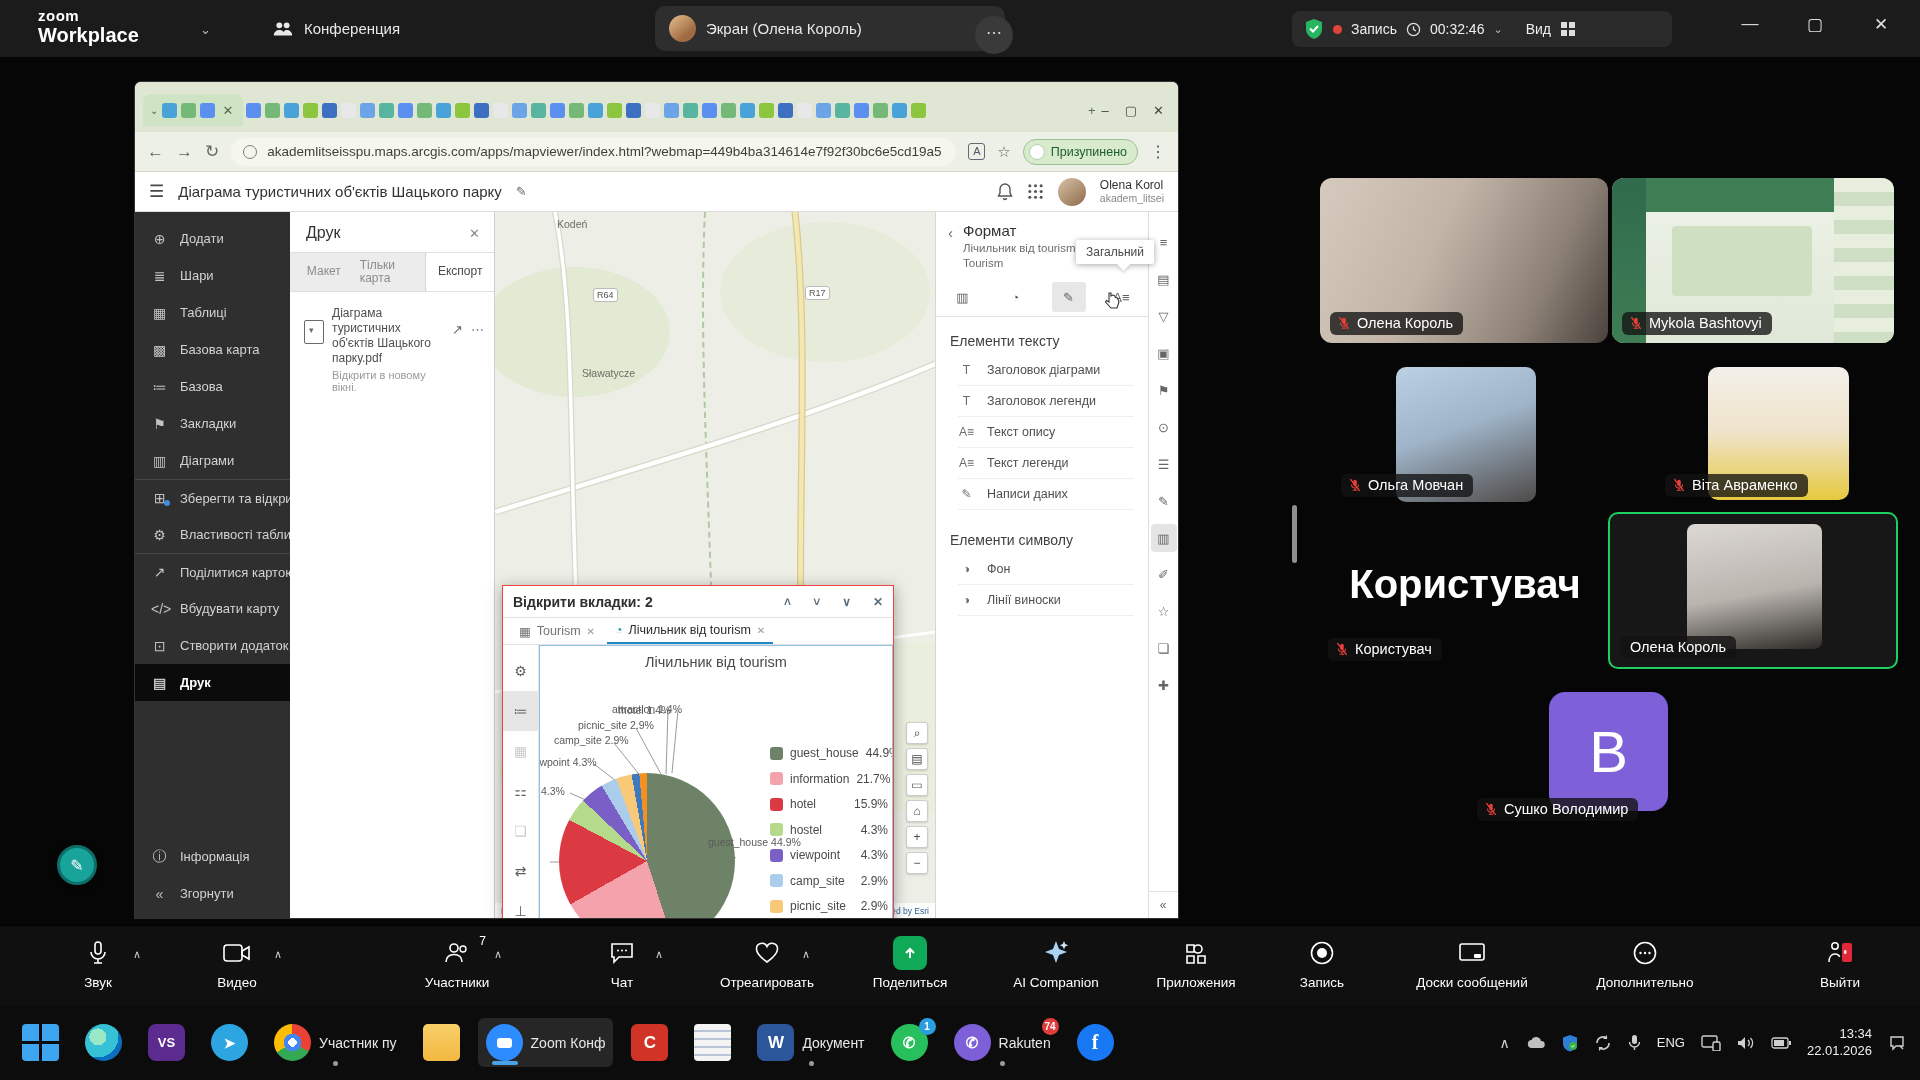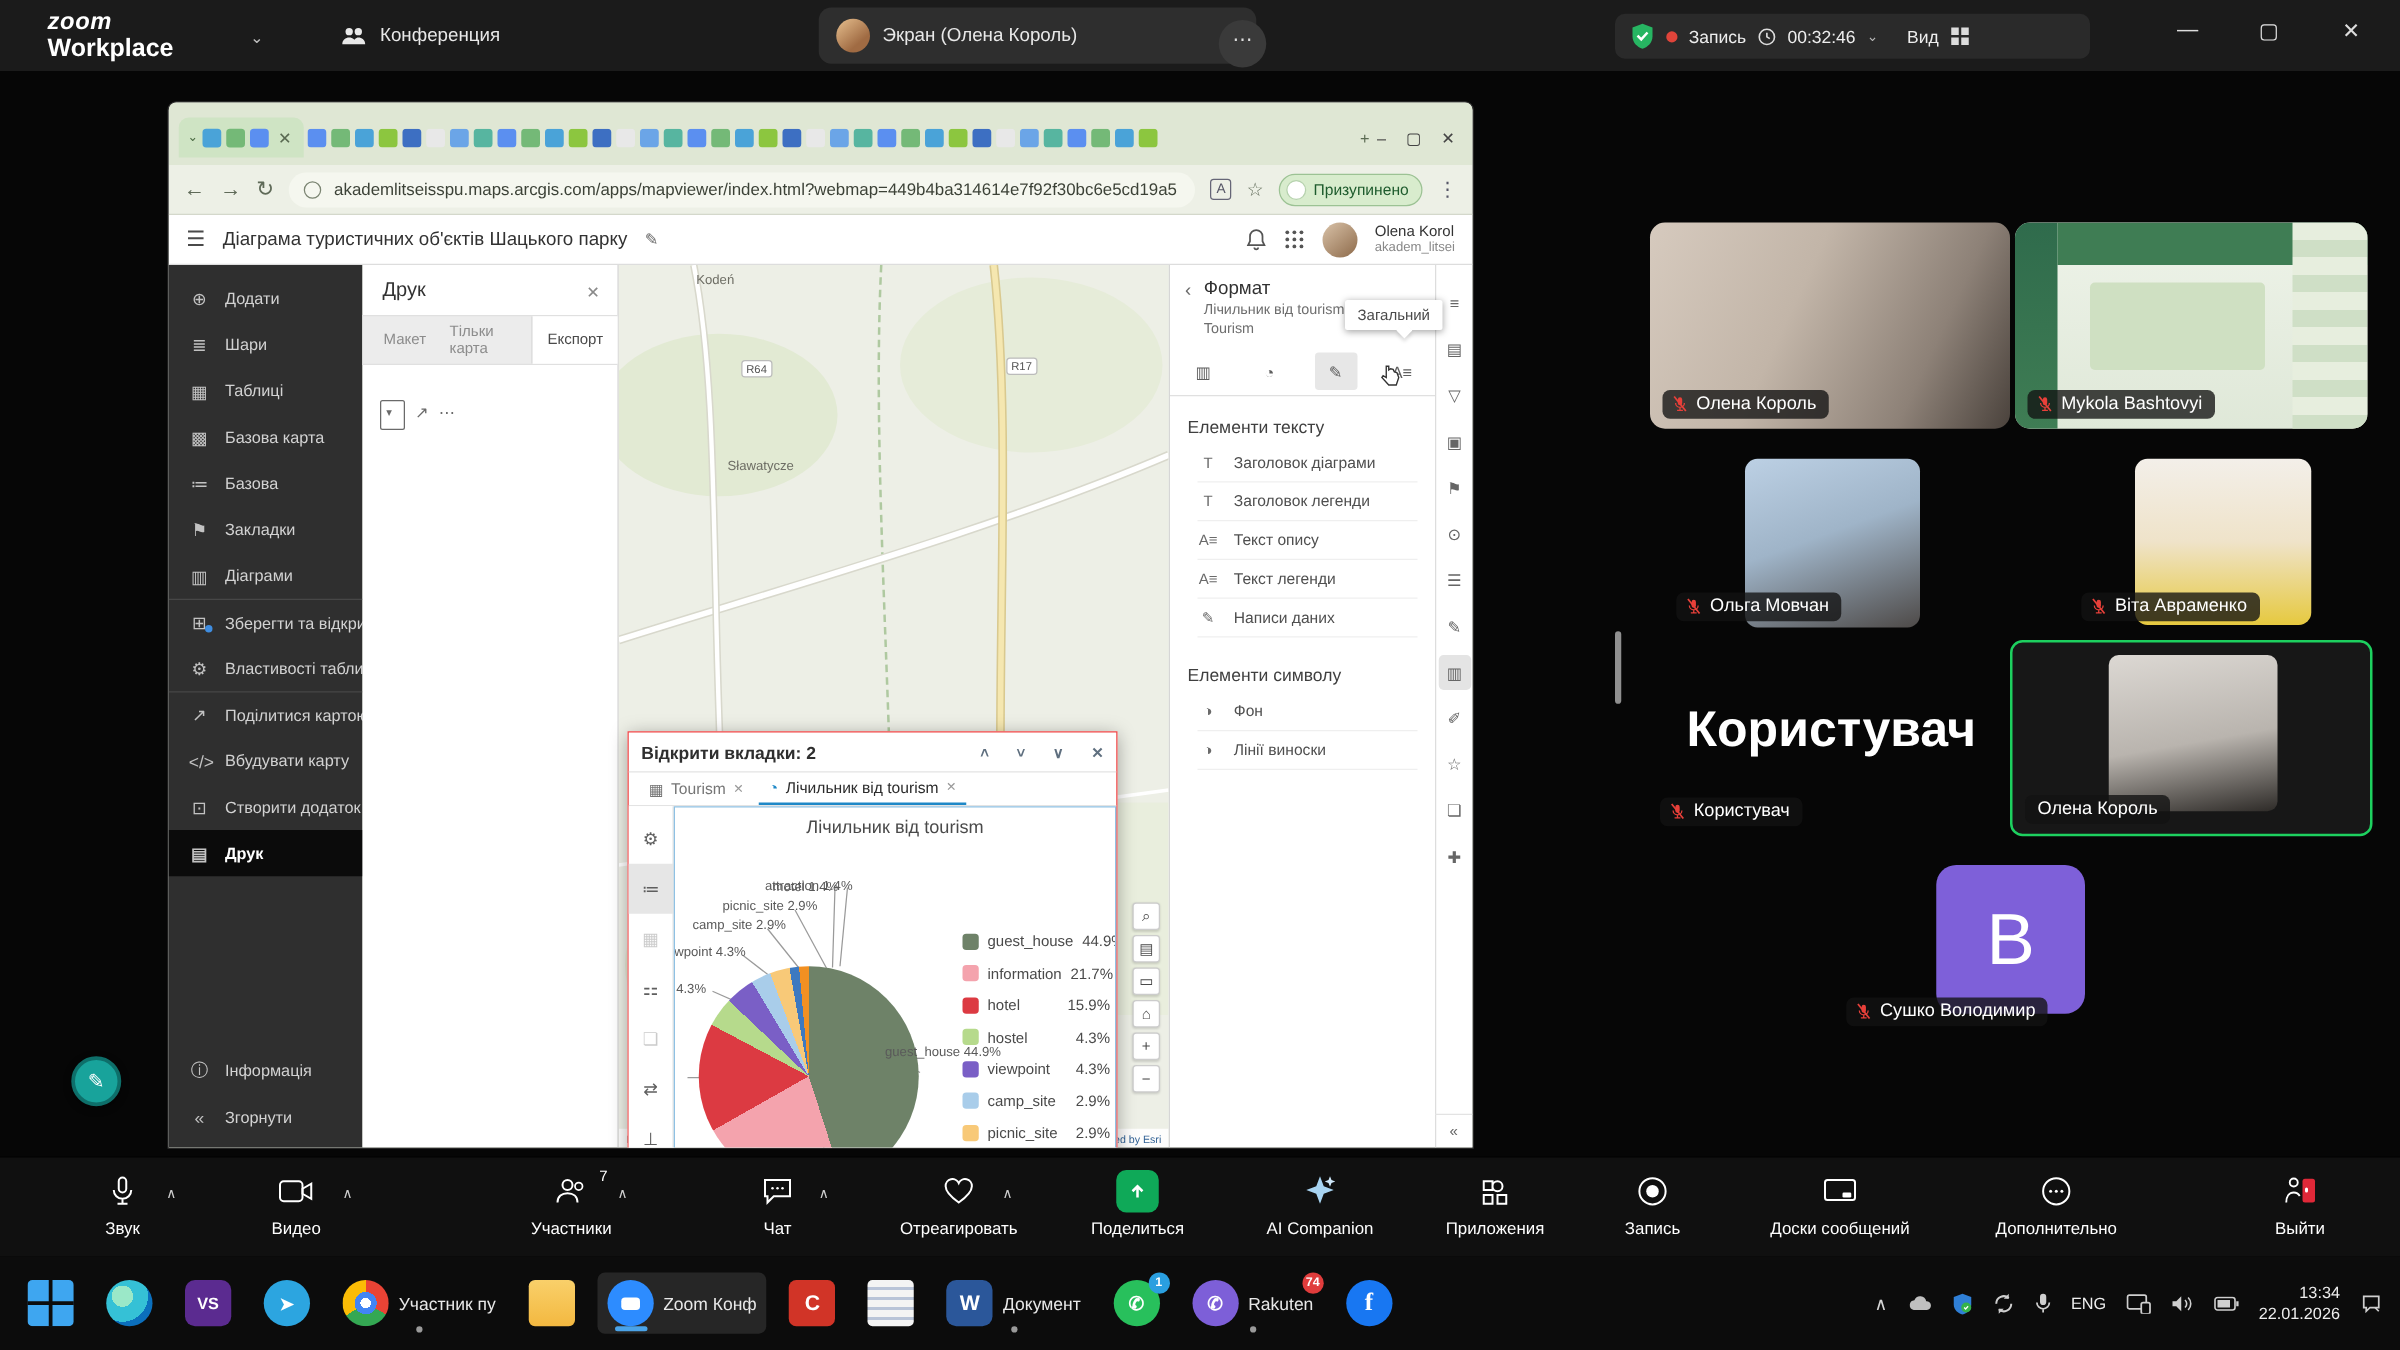--- a/index.html
+++ b/index.html
@@ -3,21 +3,21 @@
 <meta charset="utf-8">
 <style>
   html,body{margin:0;padding:0;background:#000;}
   *{box-sizing:border-box;font-family:"Liberation Sans",sans-serif;}
   .screen{position:relative;width:1920px;height:1080px;background:#050505;overflow:hidden;}
   .abs{position:absolute;}
 
   
   .titlebar{position:absolute;left:0;top:0;width:1920px;height:57px;background:#1b1b1b;}
   .zlogo{position:absolute;left:38px;top:8px;color:#fff;line-height:1;}
-  .zlogo .s{font-size:19px;font-weight:700;letter-spacing:.5px;font-style:italic;}
+  .zlogo .s{font-size:15px;font-weight:700;letter-spacing:.5px;}
   .zlogo .b{font-size:20px;font-weight:700;margin-top:2px;}
   .zchev{position:absolute;left:200px;top:22px;color:#bbb;font-size:13px;}
   .ttab{position:absolute;top:0;height:57px;display:flex;align-items:center;gap:10px;color:#e8e8e8;font-size:15px;}
   .ttab.meet{left:272px;}
   .ttab.screen{left:655px;width:350px;background:#2e2e2e;border-radius:10px;top:6px;height:45px;padding:0 14px;}
   .avatar-sm{width:27px;height:27px;border-radius:50%;background:linear-gradient(140deg,#e7c08f,#a06b43 70%);flex:none;}
   .tmore{position:absolute;left:975px;top:16px;width:38px;height:38px;border-radius:50%;background:#3a3a3a;color:#ddd;text-align:center;line-height:34px;font-size:16px;}
   .statusgrp{position:absolute;left:1292px;top:11px;width:380px;height:36px;background:#2a2a2a;border-radius:8px;display:flex;align-items:center;gap:9px;padding:0 12px;color:#eee;font-size:14px;}
   .reddot{width:9px;height:9px;border-radius:50%;background:#e0443a;}
   .winctl{position:absolute;top:14px;color:#ddd;font-size:17px;width:30px;text-align:center;}
@@ -416,20 +416,24 @@
             <span>Друк</span>
             <span class="pp-x">✕</span>
           </div>
           <div class="pp-tabs">
             <div class="pp-tab">Макет</div>
             <div class="pp-tab">Тільки карта</div>
             <div class="pp-tab on">Експорт</div>
           </div>
           <div class="pp-file">
             <span class="pdfic"></span>
+            <div>
+              <div class="pp-ft">Діаграма туристичних об'єктів Шацького парку.pdf</div>
+              <div class="pp-hint">Відкрити в новому вікні.</div>
+            </div>
             <span class="pp-act">↗</span>
             <span class="pp-act">⋯</span>
           </div>
         </div>
 
         <div class="maparea">
           <svg width="440" height="706" viewBox="0 0 440 706">
             <rect width="440" height="706" fill="#edefe6"></rect>
             <ellipse cx="80" cy="120" rx="95" ry="65" fill="#e2ead3"></ellipse>
             <ellipse cx="330" cy="80" rx="105" ry="70" fill="#e6ecd9"></ellipse>

